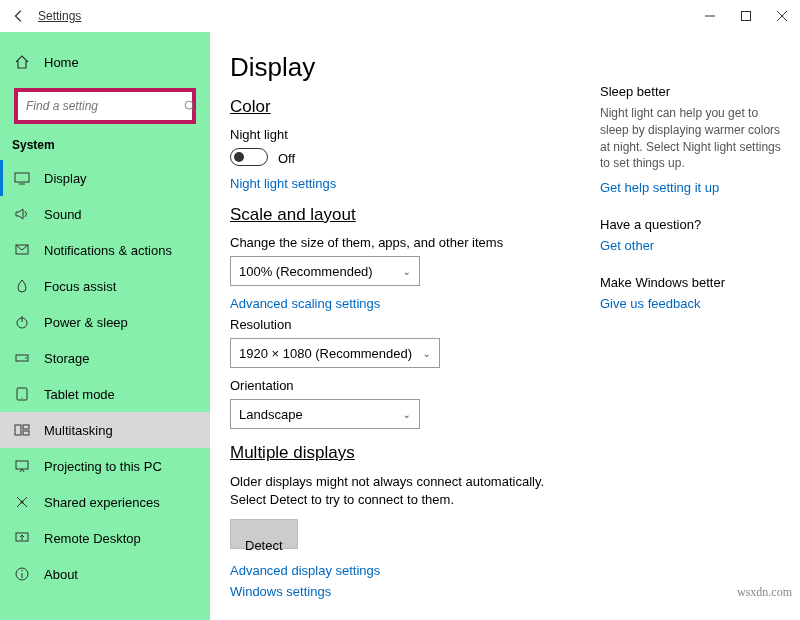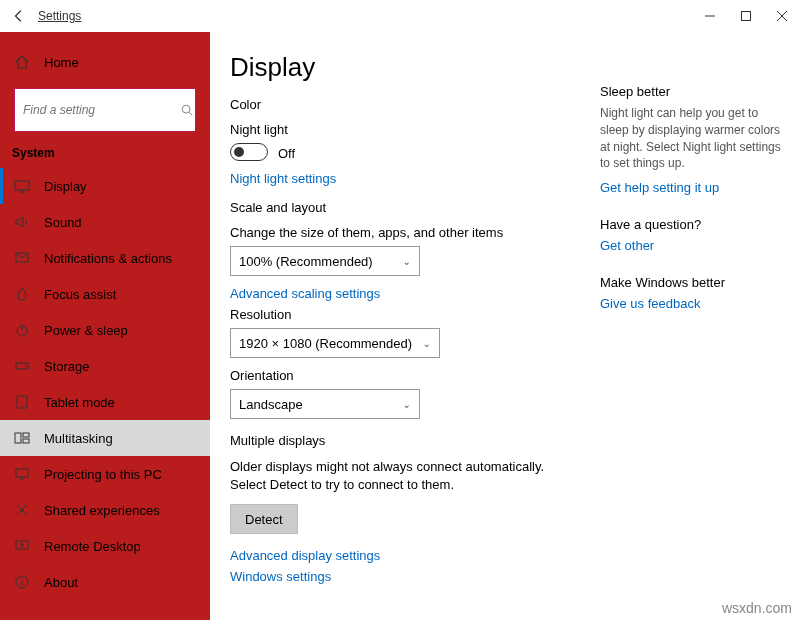--- a/index.html
+++ b/index.html
@@ -3,51 +3,51 @@
 <meta charset="utf-8">
 <style>
 * { box-sizing: border-box; margin: 0; padding: 0; font-family: "Segoe UI", Arial, sans-serif; }
 body { width: 800px; height: 620px; background: #fff; overflow: hidden; color: #000; }
 .titlebar { height: 32px; display: flex; align-items: center; background: #fff; }
 .titlebar .back { padding: 0 12px; font-size: 14px; color: #333; }
 .titlebar .title { font-size: 12px; color: #333; text-decoration: underline; }
 .titlebar .spacer { flex: 1; }
 .winbtn { width: 36px; height: 32px; display: flex; align-items: center; justify-content: center; font-size: 11px; color: #333; }
 .container { display: flex; height: 588px; }
-.sidebar { width: 210px; background: #b91c1c; padding: 12px 0 0 0; }
+.sidebar { width: 210px; background: #86efac; padding: 12px 0 0 0; }
 .home-row { display: flex; align-items: center; gap: 14px; height: 36px; font-size: 13px; padding-left: 14px; }
 .home-row .icon { width: 16px; display: flex; justify-content: center; color: #333; }
-.search { margin: 8px 14px 14px 14px; height: 44px; border: 1px solid #be185d; display: flex; align-items: center; padding: 0 6px 0 8px; background: #fff; }
+.search { margin: 8px 14px 14px 14px; height: 36px; border: 4px solid #be185d; display: flex; align-items: center; padding: 0 6px 0 8px; background: #fff; }
 .search input { border: none; flex: 1; font-size: 12px; font-style: italic; color: #666; outline: none; background: transparent; }
 .search .sicon { color: #666; font-size: 12px; }
 .section-label { font-size: 12px; font-weight: 600; padding: 0 14px 8px 12px; }
 .nav-item { display: flex; align-items: center; gap: 14px; height: 36px; font-size: 13px; padding-left: 14px; position: relative; cursor: default; }
 .nav-item .icon { width: 16px; display: flex; justify-content: center; color: #333; font-size: 14px; }
 .nav-item.active { border-left: 3px solid #0078d4; padding-left: 11px; }
 .nav-item.selected { background: #d8d8d8; }
 .main { flex: 1; display: flex; padding: 20px 0 0 20px; }
 .content { width: 370px; }
 .h1 { font-size: 26px; font-weight: 400; margin-bottom: 14px; }
-.h2 { font-size: 13px; font-weight: 400; margin: 14px 0 10px 0; }
+.h2 { font-size: 17px; font-weight: 400; margin: 14px 0 10px 0; text-decoration: underline; }
 .label { font-size: 13px; margin-bottom: 6px; }
 .toggle-row { display: flex; align-items: flex-end; gap: 10px; margin-bottom: 10px; }
 .toggle { width: 38px; height: 18px; border: 1.5px solid #333; border-radius: 9px; position: relative; }
 .toggle .knob { width: 10px; height: 10px; background: #333; border-radius: 50%; position: absolute; top: 2.5px; left: 3px; }
 .toggle-text { font-size: 13px; }
 .link { font-size: 13px; color: #0067c0; margin-bottom: 6px; display: block; }
 .select { width: 190px; height: 30px; border: 1px solid #999; display: flex; align-items: center; justify-content: space-between; padding: 6px 8px; font-size: 13px; margin-bottom: 10px; background: #fff; }
 .select.wide { width: 210px; }
 .chev { font-size: 10px; color: #555; }
 .paragraph { font-size: 13px; line-height: 1.4; margin-bottom: 10px; max-width: 350px; }
-.btn { display: inline-block; height: 30px; padding: 1px 14px; background: #ccc; border: 1px solid #bbb; font-size: 13px; line-height: 28px; margin-bottom: 14px; }
+.btn { display: inline-block; height: 30px; padding: 12px 14px; background: #ccc; border: 1px solid #bbb; font-size: 13px; line-height: 28px; margin-bottom: 14px; }
 .aside { flex: 1; padding-top: 32px; padding-right: 16px; }
 .aside-block { margin-bottom: 22px; }
 .aside-h { font-size: 13px; font-weight: 400; margin-bottom: 6px; }
 .aside-p { font-size: 12px; color: #555; line-height: 1.4; margin-bottom: 8px; }
-.watermark { position: absolute; bottom: 4px; right: 8px; font-size: 14px; color: #888; }
+.watermark { position: absolute; bottom: 20px; right: 8px; font-size: 12px; color: #888; font-family: Liberation Serif, serif; }
 svg { display: block; }
 </style>
 </head>
 <body>
 
 <div class="titlebar">
   <div class="back">
     <svg width="14" height="14" viewBox="0 0 16 16">
         <path d="M10 2 L4 8 L10 14" stroke="#333" stroke-width="1.5" fill="none"></path>
       </svg>

